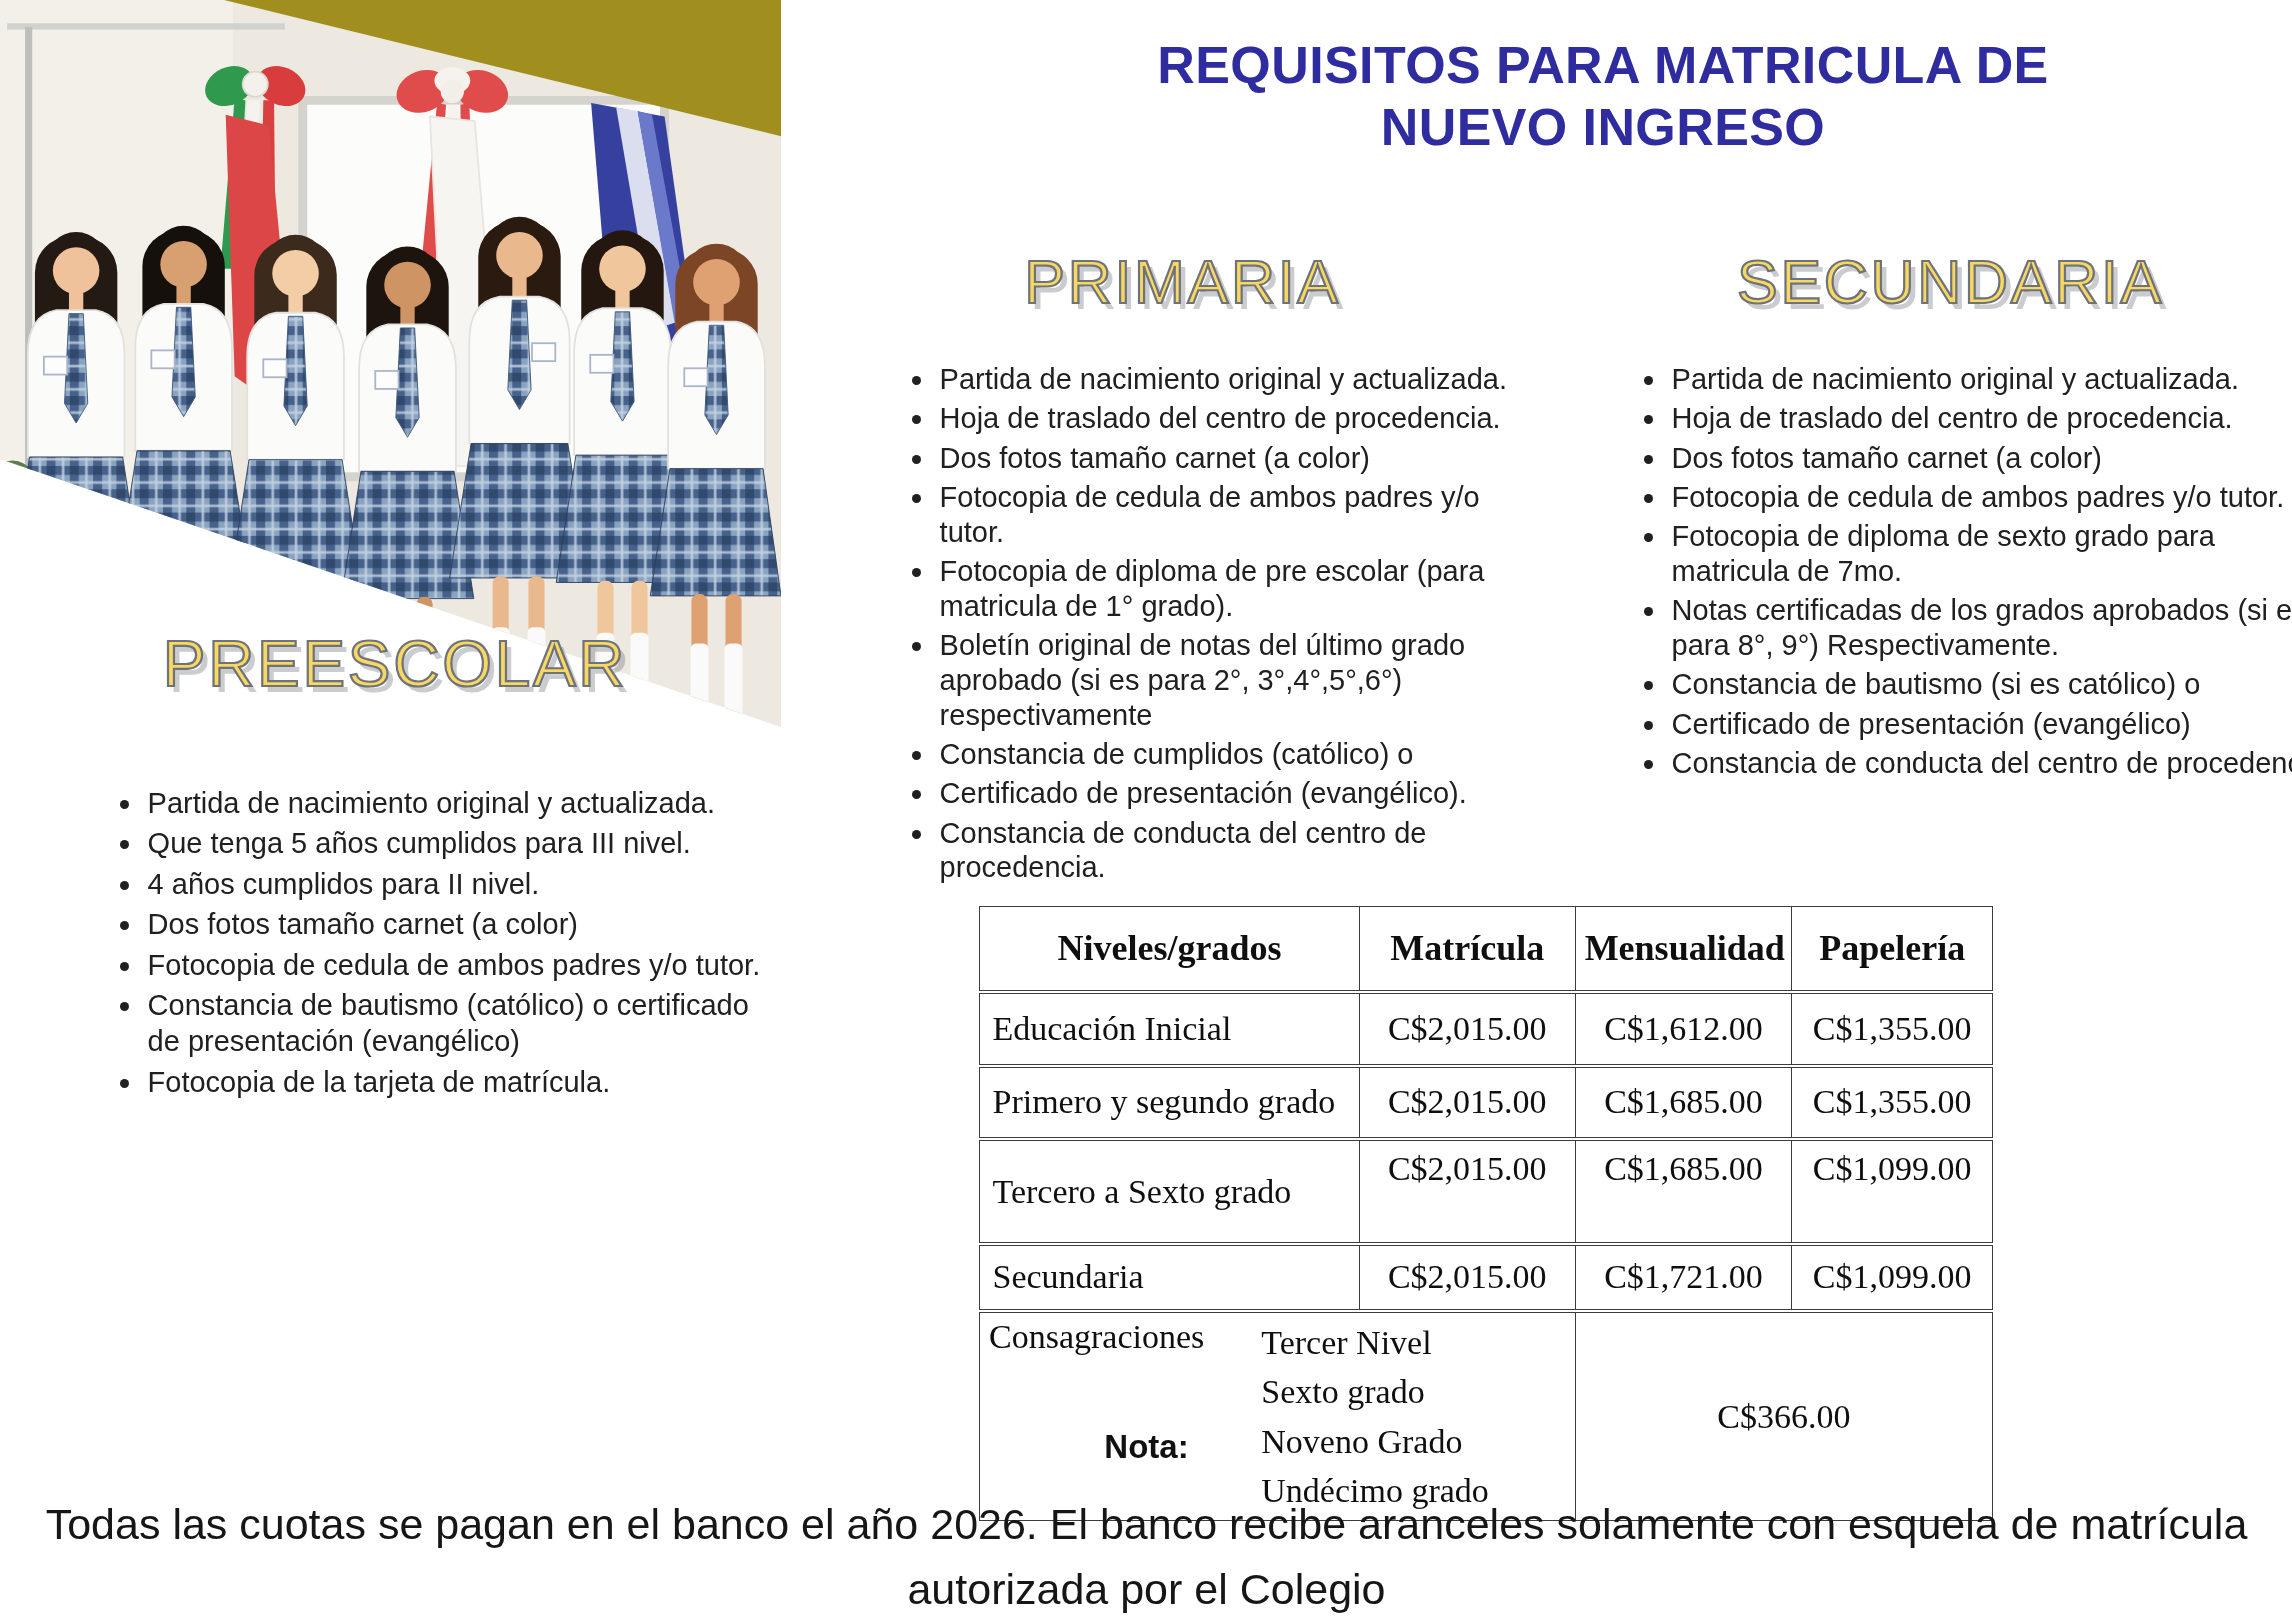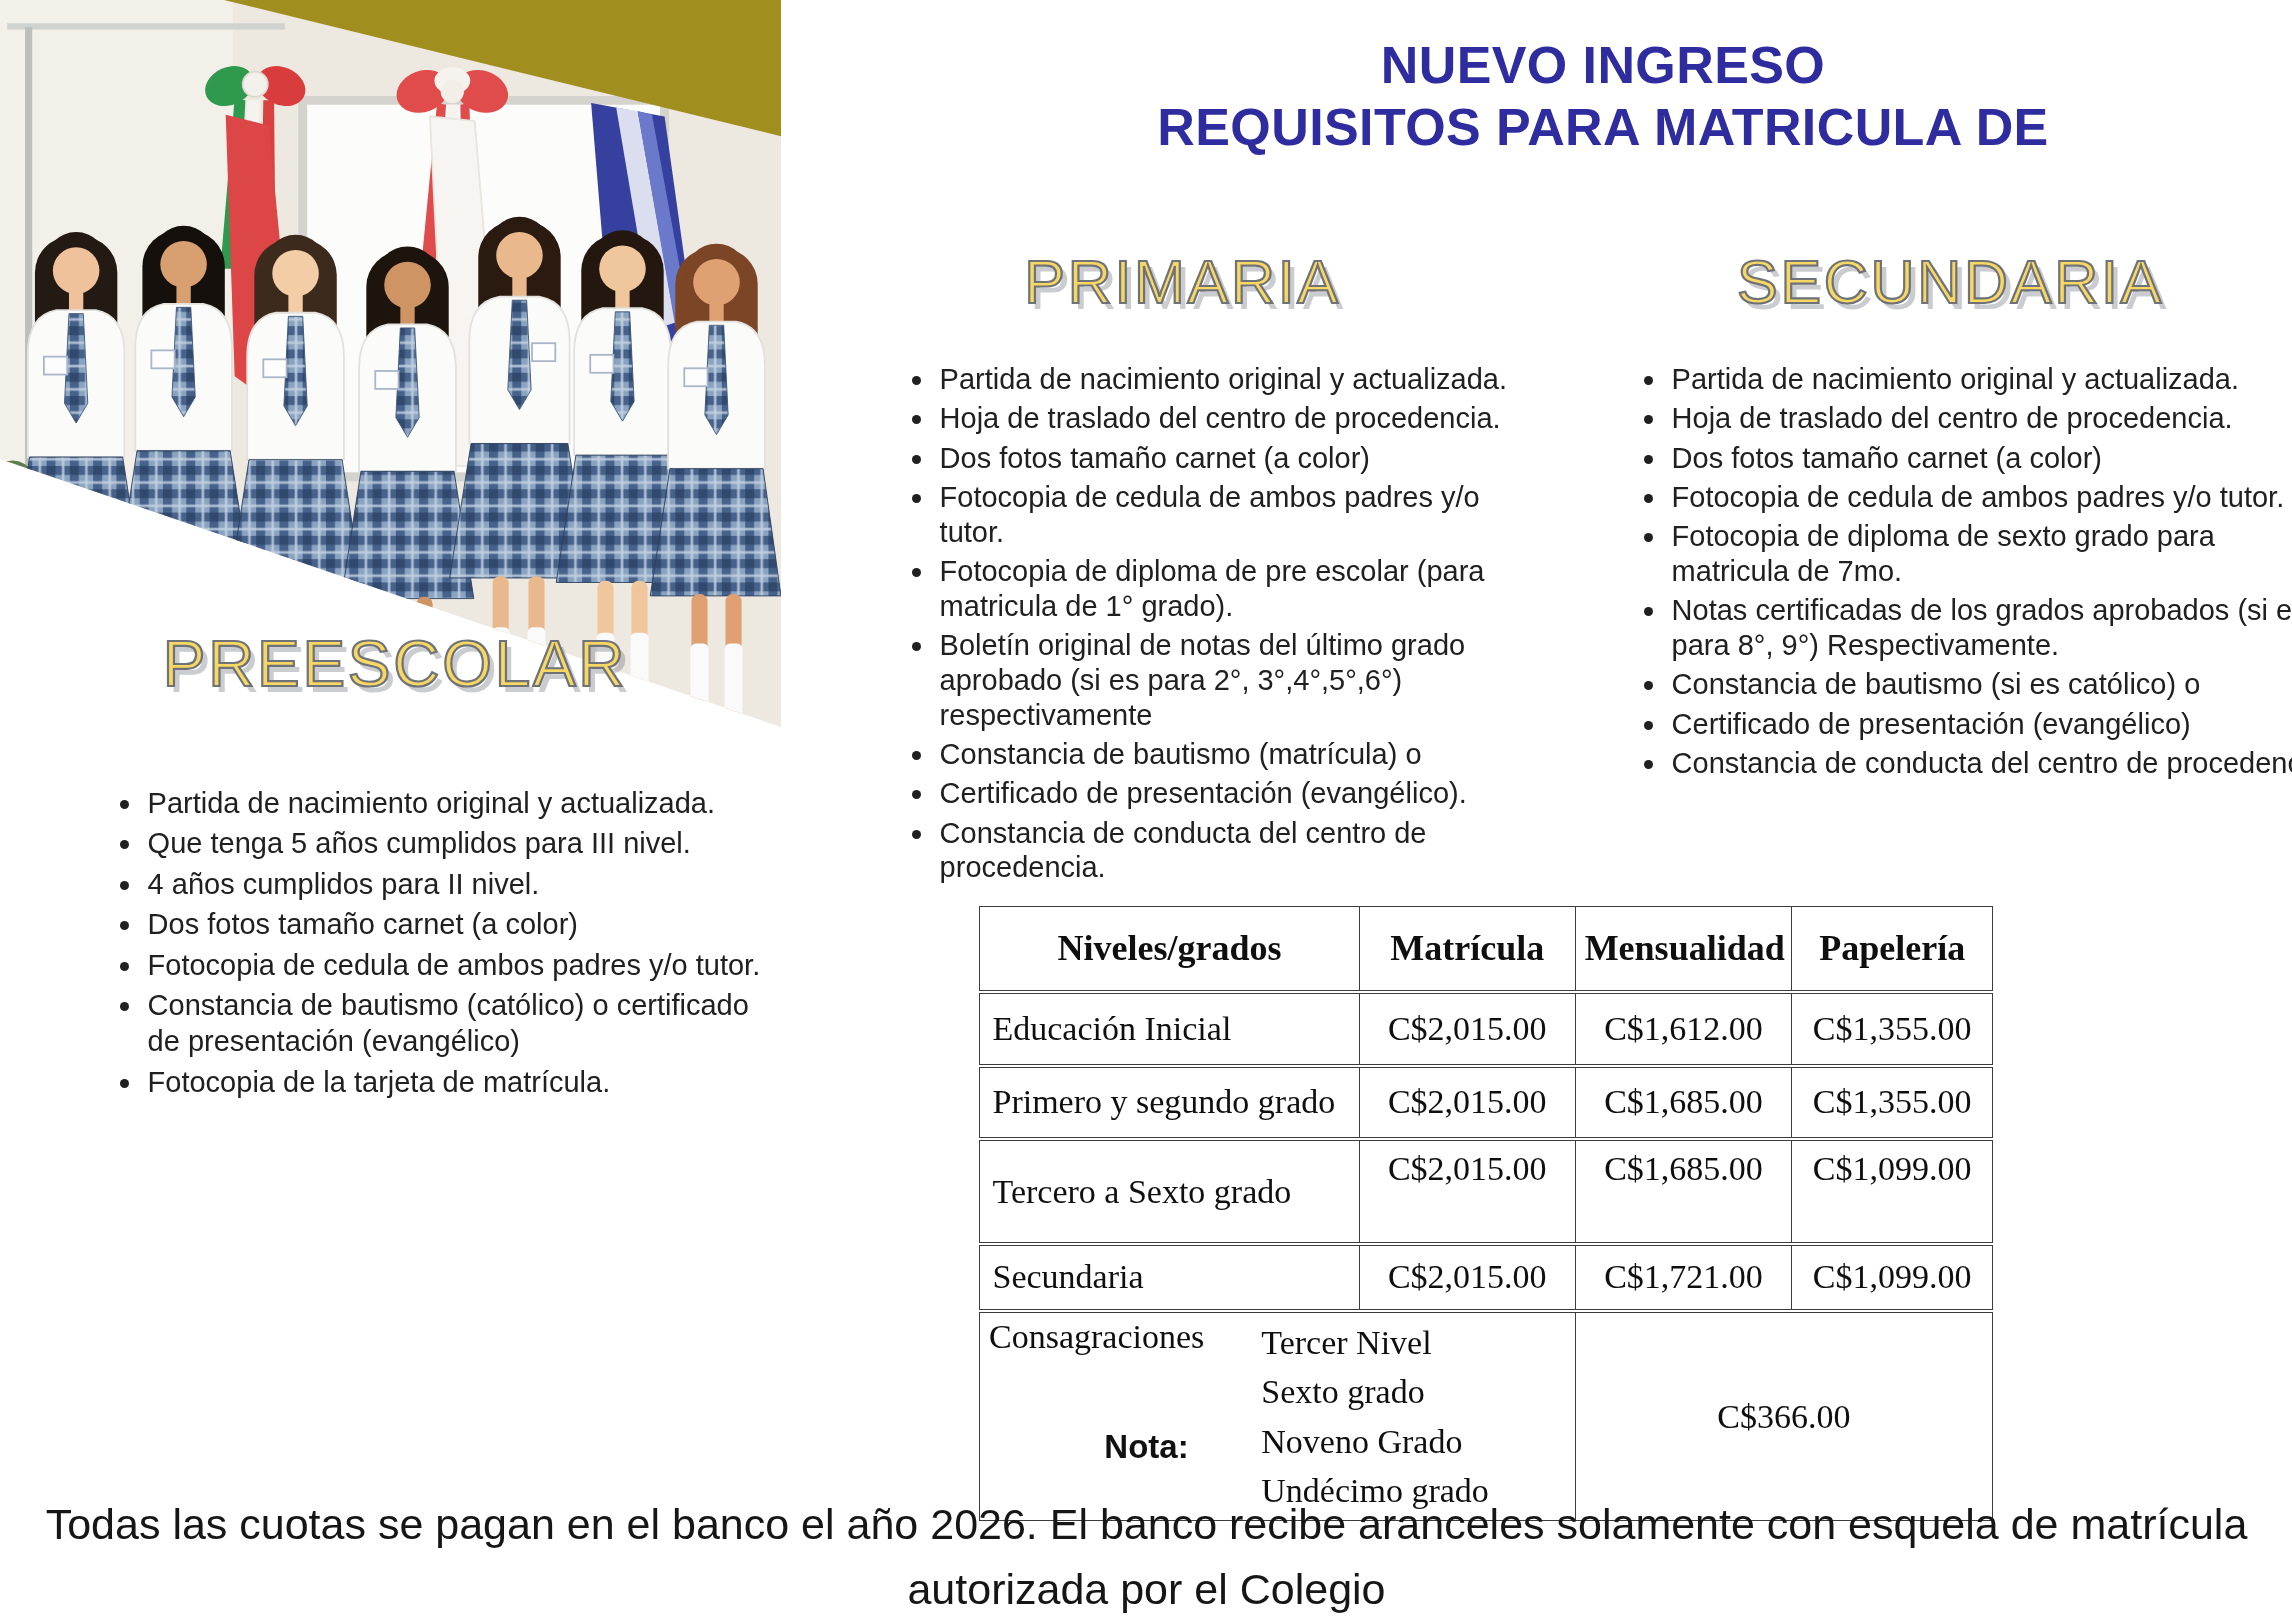--- a/index.html
+++ b/index.html
@@ -233,36 +233,36 @@
           <rect x="771" y="718" width="20" height="100" rx="6" fill="#fafafa"></rect>
           <rect x="809" y="718" width="20" height="100" rx="6" fill="#fafafa"></rect>
         </g>
       </g>
 
       <polygon points="250,0 872,0 872,152" style="fill:var(--gold);"></polygon>
     </svg>
   </div>
 
   <div class="main-title">
+    <div>REQUISITOS PARA MATRICULA DE</div>
     <div>NUEVO INGRESO</div>
-    <div>REQUISITOS PARA MATRICULA DE</div>
   </div>
 
   <div class="sec-heading" id="h-primaria">PRIMARIA</div>
   <div class="sec-heading" id="h-secundaria">SECUNDARIA</div>
   <div class="sec-heading" id="h-preescolar">PREESCOLAR</div>
 
   <ul class="req" id="list-primaria">
     <li>Partida de nacimiento original y actualizada.</li>
     <li>Hoja de traslado del centro de procedencia.</li>
     <li>Dos fotos tamaño carnet (a color)</li>
     <li>Fotocopia de cedula de ambos padres y/o tutor.</li>
     <li>Fotocopia de diploma de pre escolar (para matricula de 1° grado).</li>
     <li>Boletín original de notas del último grado aprobado (si es para 2°, 3°,4°,5°,6°) respectivamente</li>
-    <li>Constancia de bautismo (matrícula) o</li>
+    <li>Constancia de cumplidos (católico) o</li>
     <li>Certificado de presentación (evangélico).</li>
     <li>Constancia de conducta del centro de procedencia.</li>
   </ul>
 
   <ul class="req" id="list-secundaria">
     <li>Partida de nacimiento original y actualizada.</li>
     <li>Hoja de traslado del centro de procedencia.</li>
     <li>Dos fotos tamaño carnet (a color)</li>
     <li>Fotocopia de cedula de ambos padres y/o tutor.</li>
     <li>Fotocopia de diploma de sexto grado para matricula de 7mo.</li>

